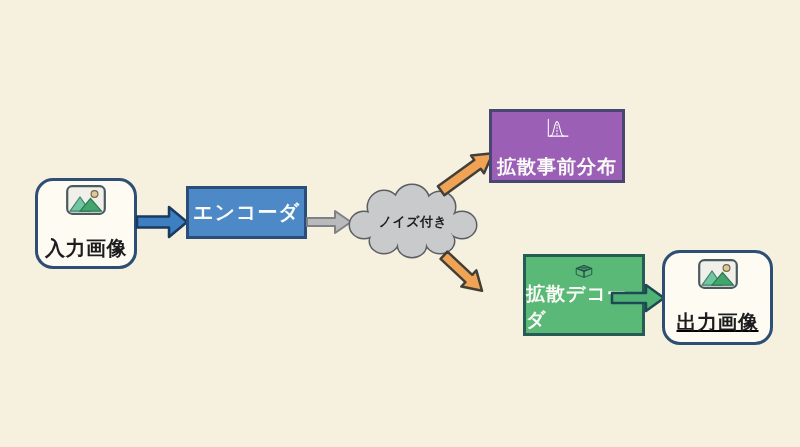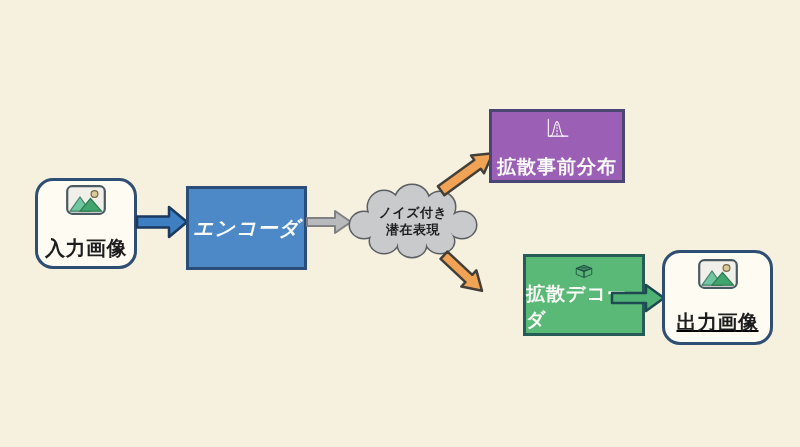--- a/index.html
+++ b/index.html
@@ -52,21 +52,21 @@
       <polygon points="14,26.2 24.5,13.5 35.5,26.2" fill="#43a56e" stroke="#2e7a51" stroke-width="1.2"></polygon>
       <circle cx="28.5" cy="9" r="3.4" fill="#dcc999" stroke="#77694a" stroke-width="1.2"></circle>
     </svg>
     <div class="label-dark node-gap">入力画像</div>
   </div>
 
   <svg class="arrow" style="left:135px;top:204px;" width="54" height="36" viewBox="0 0 54 36">
     <polygon points="2,12.5 34,12.5 34,3 52,18 34,33 34,23.5 2,23.5" style="fill:var(--arrow-blue,#3d7fc1);stroke:var(--arrow-blue-outline,#1b3a60);stroke-width:2.5;stroke-linejoin:round"></polygon>
   </svg>
 
-  <div class="node encoder-node" style="left:186px;top:186px;width:121px;height:84px;font-style:italic;">
+  <div class="node encoder-node" style="left:186px;top:186px;width:121px;height:53px;">
     <div class="label-light fs20">エンコーダ</div>
   </div>
 
   <svg class="arrow" style="left:305px;top:208px;" width="48" height="28" viewBox="0 0 48 28">
     <polygon points="2,10 30,10 30,3 46,14 30,25 30,18 2,18" style="fill:var(--arrow-gray,#b9babc);stroke:var(--arrow-gray-outline,#7f8184);stroke-width:2;stroke-linejoin:round"></polygon>
   </svg>
 
   <div class="cloud-wrap">
     <svg width="134" height="78" viewBox="0 0 134 78">
       <g style="fill:var(--cloud-fill,#c9cacb);stroke:var(--cloud-outline,#5b5e62);stroke-width:3">
@@ -87,21 +87,20 @@
         <ellipse cx="116" cy="42" rx="14" ry="13"></ellipse>
         <ellipse cx="94" cy="58" rx="14" ry="12"></ellipse>
         <ellipse cx="66" cy="62" rx="14" ry="12"></ellipse>
         <ellipse cx="38" cy="58" rx="14" ry="12"></ellipse>
         <ellipse cx="66" cy="40" rx="44" ry="22"></ellipse>
       </g>
     </svg>
   </div>
   <div class="cloud-text">
     <span>ノイズ付き</span>
-    <span>潜在表現</span>
   </div>
 
   <svg class="arrow" style="left:432px;top:142px;" width="70" height="60" viewBox="0 0 70 60">
     <polygon points="3,24.5 48,24.5 48,19 67,30 48,41 48,35.5 3,35.5" transform="rotate(-36 35 30)" style="fill:var(--arrow-orange,#f0a355);stroke:var(--arrow-orange-outline,#423f39);stroke-width:2.5;stroke-linejoin:round"></polygon>
   </svg>
 
   <div class="node prior-node" style="left:489px;top:109px;width:136px;height:74px;">
     <svg width="46" height="38" viewBox="0 0 46 38">
       <g fill="none" stroke="#ffffff" stroke-width="1.8" stroke-linecap="round">
         <path d="M8,4 L8,33 L42,33"></path>

